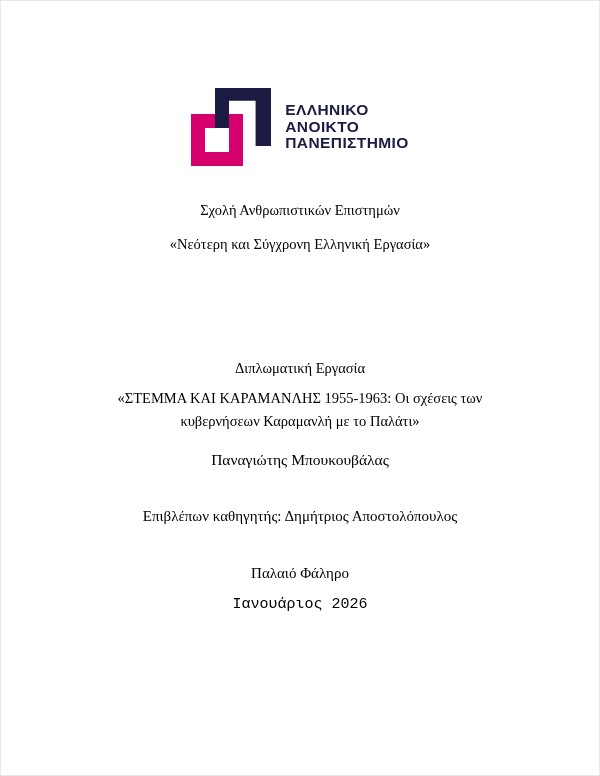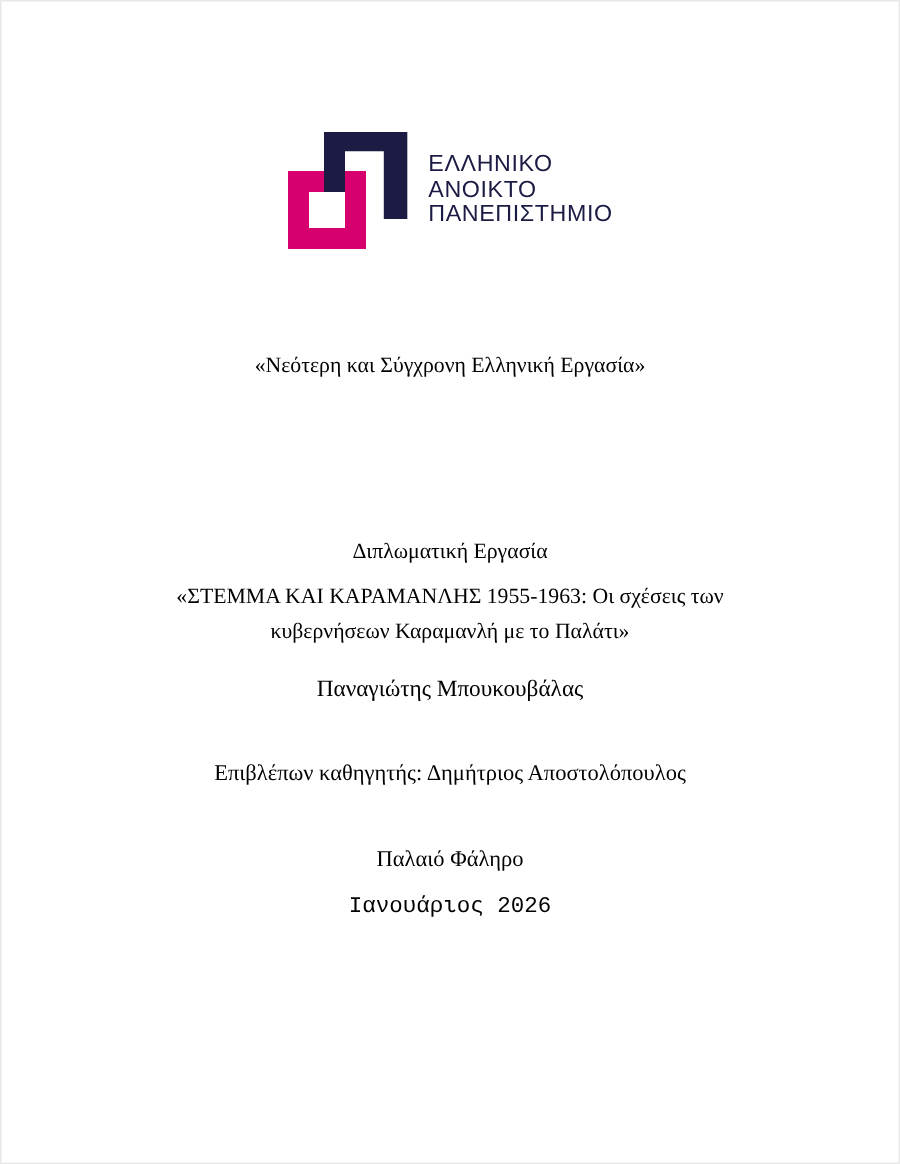--- a/index.html
+++ b/index.html
@@ -21,20 +21,21 @@
   }
 
   
   .logo-wrap {
     position: absolute;
     top: 88px;
     left: 0;
     width: 600px;
     display: flex;
     justify-content: center;
+    font-weight: bold;
   }
   .logo {
     display: flex;
     align-items: center;
     gap: 12px;
   }
   .logo-mark {
     position: relative;
     width: 82px;
     height: 78px;
@@ -138,20 +139,21 @@
         <div class="notch"></div>
       </div>
       <div class="logo-text">
         <span>ΕΛΛΗΝΙΚΟ</span>
         <span>ΑΝΟΙΚΤΟ</span>
         <span>ΠΑΝΕΠΙΣΤΗΜΙΟ</span>
       </div>
     </div>
   </div>
 
+  <div class="center-line l-school">Σχολή Ανθρωπιστικών Επιστημών</div>
 
   <div class="center-line l-program">«Νεότερη και Σύγχρονη Ελληνική Εργασία»</div>
 
   <div class="center-line l-thesis">Διπλωματική Εργασία</div>
 
   <div class="title-block l-title">
     <span class="tl1">«ΣΤΕΜΜΑ ΚΑΙ ΚΑΡΑΜΑΝΛΗΣ 1955-1963: Οι σχέσεις των</span>
     <span class="tl2">κυβερνήσεων Καραμανλή με το Παλάτι»</span>
   </div>
 

